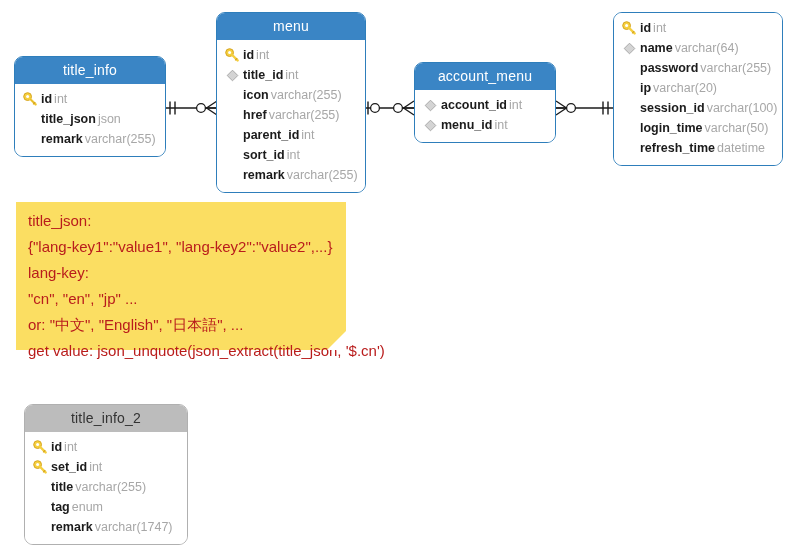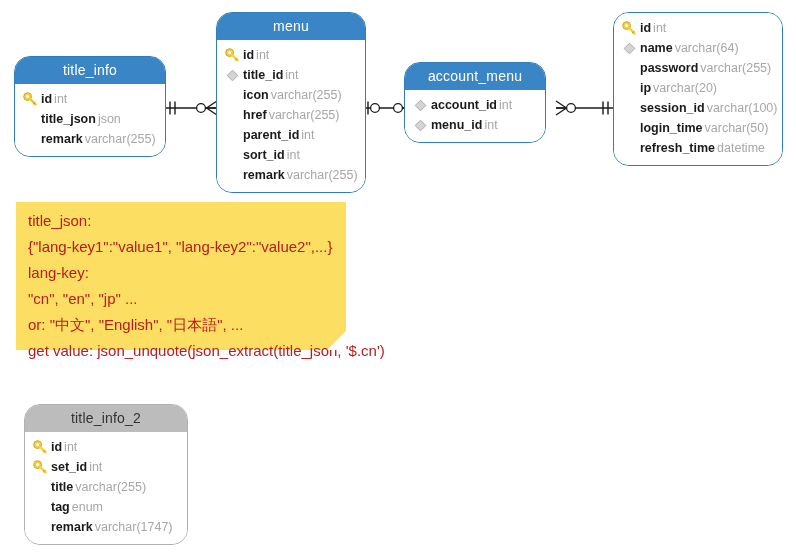--- a/index.html
+++ b/index.html
@@ -22,21 +22,21 @@
     left: 0; top: 0;
     width: 796px;
     height: 560px;
   }
 
   
   .entity {
     position: absolute;
     box-sizing: border-box;
     border: 1px solid #2e7ebb;
-    border-radius: 16px;
+    border-radius: 9px;
     background: #ffffff;
     overflow: hidden;
   }
   .entity.gray {
     border-color: #b0b0b0;
   }
   .entity-header {
     height: 27px;
     line-height: 27px;
     background: #3a85c5;
@@ -231,21 +231,21 @@
         <span class="field-type">int</span>
       </div>
       <div class="field">
         <span class="field-icon"></span>
         <span class="field-name">remark</span>
         <span class="field-type">varchar(255)</span>
       </div>
     </div>
   </div>
 
-  <div class="entity" style="left:404px; top:62px; width:142px;">
+  <div class="entity" style="left:414px; top:62px; width:142px;">
     <div class="entity-header">account_menu</div>
     <div class="entity-body">
       <div class="field">
         <span class="field-icon">
           <svg width="13" height="13" viewBox="0 0 13 13">
             <path d="M6.5 1.2 L11.8 6.5 L6.5 11.8 L1.2 6.5 Z" fill="#d4d4d4" stroke="#a8a8a8" stroke-width="1"></path>
           </svg>
         </span>
         <span class="field-name">account_id</span>
         <span class="field-type">int</span>

